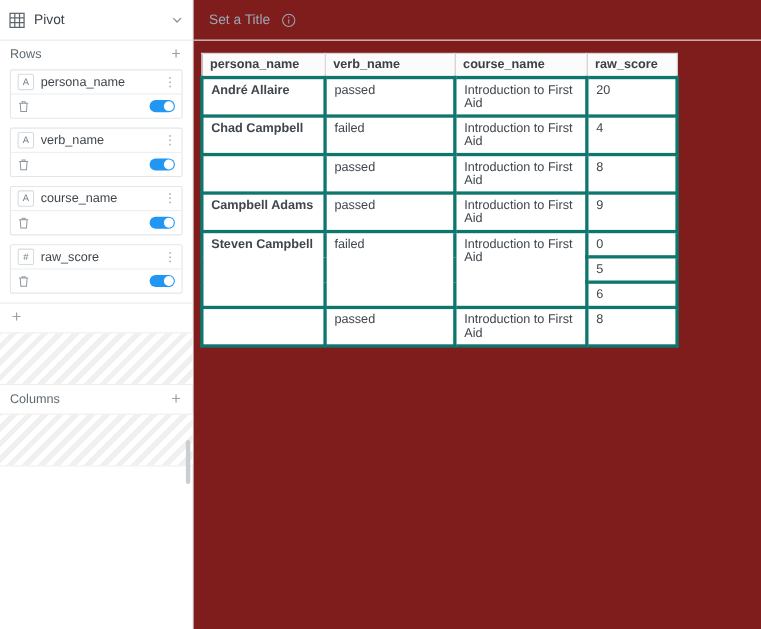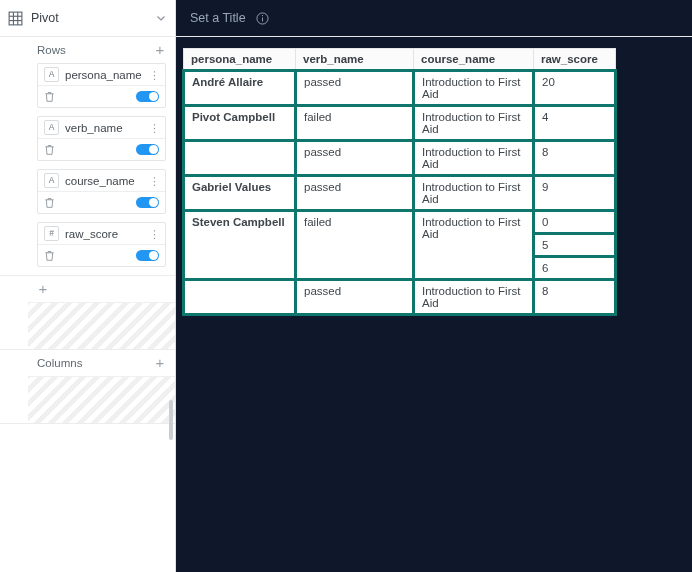--- a/index.html
+++ b/index.html
@@ -52,21 +52,20 @@
   }
   .chevron {
     width: 12px;
     height: 12px;
     color: #8b949c;
     flex: 0 0 auto;
   }
 
   .section {
     border-bottom: 1px solid #ececec;
-    padding-left: 28px;
   }
   .section-header {
     display: flex;
     align-items: center;
     height: 26px;
     padding: 0 9px;
     box-sizing: border-box;
   }
   .section-title {
     font-size: 11.5px;
@@ -178,21 +177,21 @@
     width: 4px;
     height: 40px;
     border-radius: 2px;
     background: #c9ced2;
   }
 
   
   .main {
     flex: 1 1 auto;
     height: 572px;
-    background: #0f172a;
+    background: #7f1d1d;
     box-sizing: border-box;
     position: relative;
   }
   .main-header {
     height: 37px;
     border-bottom: 1px solid #e8e8e8;
     display: flex;
     align-items: center;
     padding: 0 14px;
     box-sizing: border-box;
@@ -405,33 +404,33 @@
           </tr>
         </thead>
         <tbody>
           <tr>
             <td class="dim">André Allaire</td>
             <td>passed</td>
             <td>Introduction to First Aid</td>
             <td>20</td>
           </tr>
           <tr>
-            <td class="dim">Pivot Campbell</td>
+            <td class="dim">Chad Campbell</td>
             <td>failed</td>
             <td>Introduction to First Aid</td>
             <td class="shade">4</td>
           </tr>
           <tr>
             <td class="dim empty"></td>
             <td>passed</td>
             <td>Introduction to First Aid</td>
             <td>8</td>
           </tr>
           <tr>
-            <td class="dim">Gabriel Values</td>
+            <td class="dim">Campbell Adams</td>
             <td>passed</td>
             <td>Introduction to First Aid</td>
             <td class="shade">9</td>
           </tr>
           <tr>
             <td class="dim" rowspan="3">Steven Campbell</td>
             <td rowspan="3">failed</td>
             <td rowspan="3">Introduction to First Aid</td>
             <td>0</td>
           </tr>

